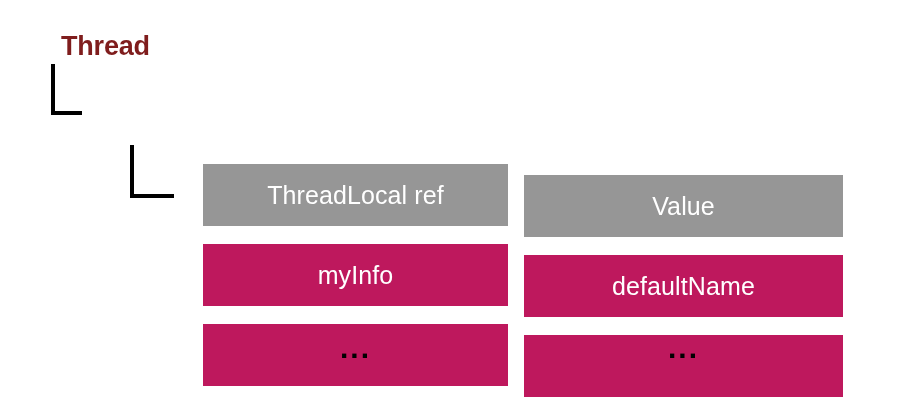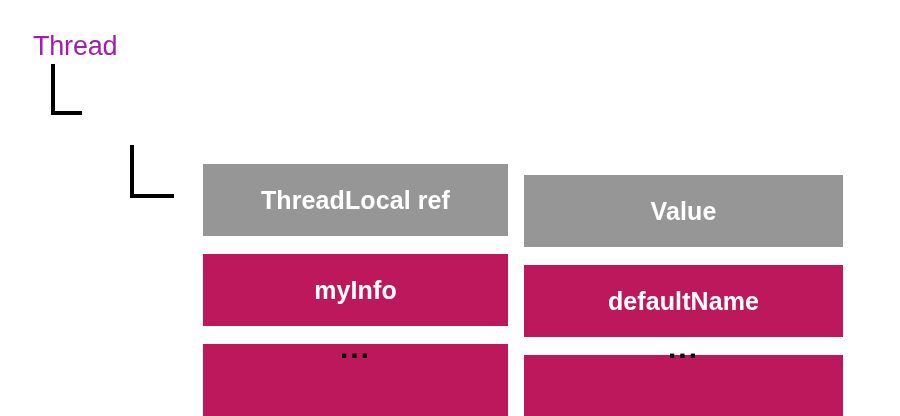--- a/index.html
+++ b/index.html
@@ -18,24 +18,25 @@
     position: absolute;
     left: 0;
     top: 0;
     width: 900px;
     height: 416px;
   }
 
   
   .tree-label {
     position: absolute;
-    font-weight: normal;
-    color: #a21caf;
+    font-weight: bold;
+    color: #7f1d1d;
     white-space: nowrap;
     letter-spacing: -0.2px;
+    margin-left: 28px;
   }
   #thread-label {
     left: 33px;
     top: 31px;
     font-size: 27px;
   }
   #threadlocals-label {
     left: 83px;
     top: 105px;
     font-size: 27px;
@@ -83,27 +84,27 @@
     left: 203px;
     top: 164px;
     width: 640px;
   }
   .t-row {
     display: flex;
     width: 100%;
   }
   .t-cell {
     box-sizing: border-box;
-    height: 72px;
+    height: 62px;
     display: flex;
     align-items: center;
     justify-content: center;
     color: #ffffff;
     font-size: 25px;
-    font-weight: bold;
+    font-weight: normal;
     letter-spacing: 0.1px;
     overflow: hidden;
   }
   .t-cell.col-key   { width: 305px; }
   .t-cell.col-val   { width: 319px; margin-top: 11px; }
   .t-gap            { width: 16px; flex: 0 0 16px; }
   .row-gap          { height: 7px; }
 
   .t-row.header .t-cell { background: #969696; }
   .t-row.data   .t-cell { background: #be185d; }

